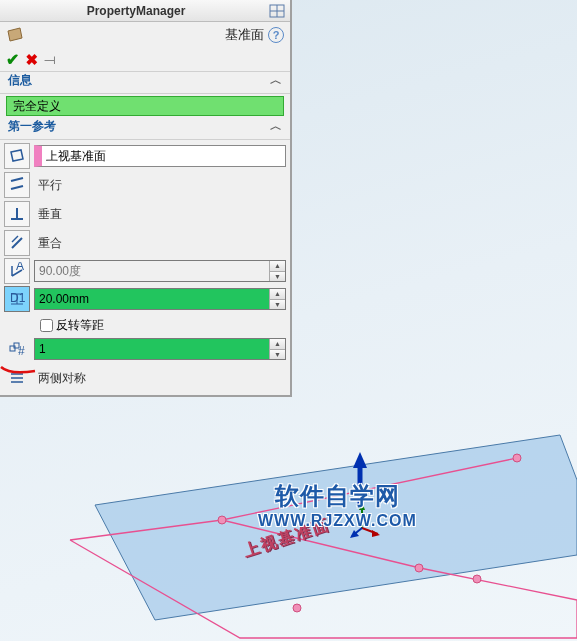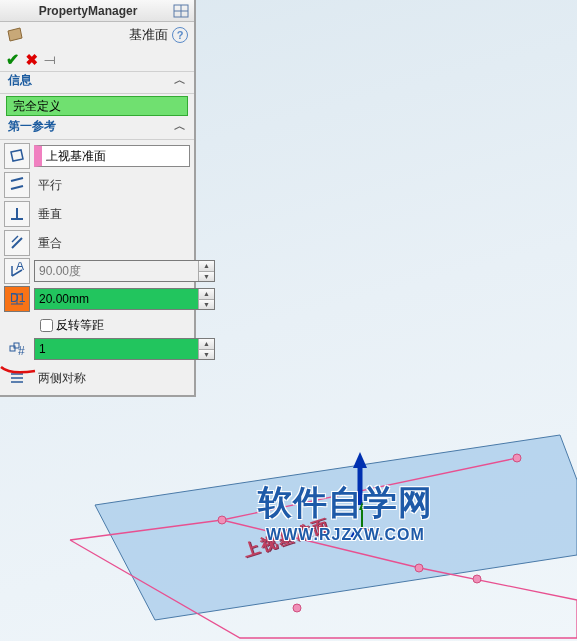--- a/index.html
+++ b/index.html
@@ -1,21 +1,21 @@
 <!DOCTYPE html>
 <html><head>
 <meta charset="utf-8">
 <style>
 * { margin: 0; padding: 0; box-sizing: border-box; font-family: "Microsoft YaHei", sans-serif; font-size: 12px; }
 body { width: 577px; height: 641px; background: #fff; position: relative; overflow: hidden; }
 
 .viewport { position: absolute; left: 0; top: 0; width: 577px; height: 641px;
   background: linear-gradient(165deg, #dce8f0 0%, #e8f0f6 50%, #f0f6fa 100%); z-index: 1; }
 
-.panel { position: absolute; left: 0; top: 0; width: 196px; background: #f0f0f0;
+.panel { position: absolute; left: 0; top: 0; width: 292px; background: #f0f0f0;
   border-right: 2px solid #a0a0a0; border-bottom: 2px solid #a0a0a0; z-index: 10; }
 
 .pm-header { height: 22px; background: linear-gradient(#f8f8f8,#e4e4e4);
   border-bottom: 1px solid #bcbcbc; display: flex; align-items: center; padding: 0 4px; }
 .pm-title { flex: 1; text-align: center; font-weight: bold; color: #333; }
 .pm-icon { width: 18px; height: 18px; display: flex; align-items: center; justify-content: center; }
 
 .feat-header { height: 26px; display: flex; align-items: center; padding: 0 6px; gap: 4px; text-align: right; }
 .feat-title { flex: 1; font-size: 13px; color: #222; }
 .plane-icon { width: 18px; height: 18px; }
@@ -29,21 +29,21 @@
   display: flex; align-items: flex-start; padding: 0 8px; color: #1a5a9e; font-weight: bold; }
 .section-hdr .collapse { margin-left: auto; color: #666; cursor: pointer; }
 
 .status-bar { height: 20px; background: #70e070; border: 1px solid #3a3; margin: 2px 6px;
   display: flex; align-items: center; padding: 4px 6px; color: #000; }
 
 .ref-rows { padding: 2px 4px; }
 .ref-row { height: 28px; display: flex; align-items: center; gap: 4px; margin-bottom: 1px; }
 .ref-icon { width: 26px; height: 26px; border: 1px solid #aaa; background: #f6f6f6;
   display: flex; align-items: center; justify-content: center; flex-shrink: 0; }
-.ref-icon.active { background: #f97316; border-color: #777; }
+.ref-icon.active { background: #7dd3fc; border-color: #777; }
 .ref-input { flex: 1; height: 22px; border: 1px solid #888; background: #fff; padding: 0 4px;
   display: flex; align-items: center; }
 .ref-input.pink { border-left: 8px solid #f080c0; }
 .ref-label { flex: 1; padding-left: 4px; color: #333; }
 
 .spinner-row { height: 26px; display: flex; align-items: center; gap: 4px; margin-bottom: 2px; }
 .spinner { flex: 1; height: 22px; border: 1px solid #7a7a7a; background: #22c55e;
   display: flex; align-items: center; }
 .spinner.disabled { background: #f0f0f0; color: #777; }
 .spinner input { flex: 1; border: none; outline: none; background: transparent;
@@ -59,21 +59,21 @@
 
 .red-underline { position: absolute; left: 0px; top: 365px; width: 36px; height: 12px; z-index: 12; }
 .red-underline svg { width: 100%; height: 100%; }
 
 .help-icon { width: 16px; height: 16px; border: 1px solid #5a8ac8; border-radius: 8px;
   color: #5a8ac8; display: flex; align-items: center; justify-content: center; font-size: 11px; font-weight: bold; }
 
 .scene { position: absolute; left: 0; top: 0; width: 577px; height: 641px; z-index: 2; pointer-events: none; }
 
 .watermark { position: absolute; left: 258px; top: 480px; z-index: 5; text-align: center; }
-.wm-main { font-size: 34px; font-weight: bold; color: #1e5aa8;
+.wm-main { font-size: 24px; font-weight: bold; color: #1e5aa8;
   text-shadow: -1px -1px 0 #fff,1px -1px 0 #fff,-1px 1px 0 #fff,1px 1px 0 #fff; letter-spacing: 1px; }
 .wm-sub { font-size: 16px; color: #1e5aa8; font-weight: bold;
   text-shadow: -1px -1px 0 #fff,1px -1px 0 #fff,-1px 1px 0 #fff,1px 1px 0 #fff; letter-spacing: 1px; }
 
 .plane-label-3d { position: absolute; left: 242px; top: 528px; z-index: 4;
   transform: rotate(-18deg); font-size: 16px; font-weight: bold; color: #c04060;
   text-shadow: 1px 1px 0 #803050; letter-spacing: 2px; }
 
 .triad { position: absolute; left: 350px; top: 502px; z-index: 5; }
 </style>

